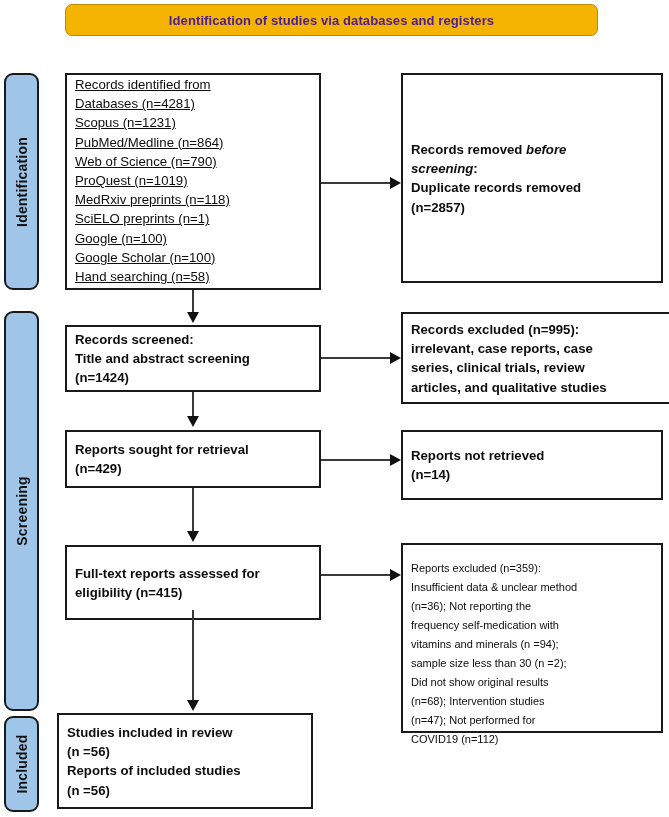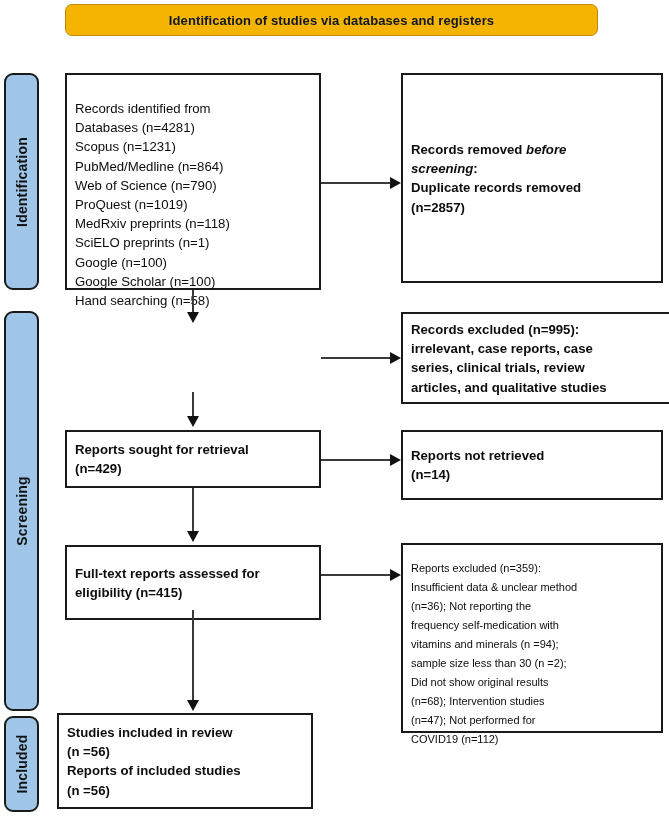--- a/index.html
+++ b/index.html
@@ -30,21 +30,21 @@
     border: 1px solid #c08b00;
     border-radius: 7px;
     display: flex;
     align-items: center;
     justify-content: center;
     box-sizing: border-box;
   }
   .banner-text {
     font-size: 13px;
     font-weight: bold;
-    color: #0f172a;
+    color: #4c1d95;
     letter-spacing: 0.1px;
     text-align: center;
   }
 
   
   .stage {
     position: absolute;
     left: 4px;
     width: 35px;
     background: #9fc5e8;
@@ -129,21 +129,21 @@
     <span class="stage-text">Identification</span>
   </div>
   <div class="stage" style="top:311px; height:400px;">
     <span class="stage-text">Screening</span>
   </div>
   <div class="stage" style="top:716px; height:96px;">
     <span class="stage-text">Included</span>
   </div>
 
   <div class="box" style="left:65px; top:73px; width:256px; height:217px;">
-    <div class="box-text vtop" style="top:24px;">Records identified from
+    <div class="box-text vtop" style="top:0;text-decoration:underline;">Records identified from
 Databases (n=4281)
 Scopus (n=1231)
 PubMed/Medline (n=864)
 Web of Science (n=790)
 ProQuest (n=1019)
 MedRxiv preprints (n=118)
 SciELO preprints (n=1)
 Google (n=100)
 Google Scholar (n=100)
 Hand searching (n=58)</div>
@@ -152,20 +152,25 @@
   <div class="box" style="left:401px; top:73px; width:262px; height:210px;">
     <div class="box-text vcenter"><span>Records removed </span><span class="ital">before</span><br><span class="ital">screening</span><span>:</span><br><span>Duplicate records removed</span><br><span>(n=2857)</span></div>
   </div>
 
   <div class="hline" style="left:321px; top:182px; width:70px;"></div>
   <div class="arrow-right" style="left:390px; top:177px;"></div>
 
   <div class="vline" style="left:192px; top:290px; height:29px;"></div>
   <div class="arrow-down" style="left:187px; top:312px;"></div>
 
+  <div class="box" style="left:65px; top:325px; width:256px; height:67px;">
+    <div class="box-text vcenter">Records screened:
+Title and abstract screening
+(n=1424)</div>
+  </div>
 
   <div class="box" style="left:401px; top:312px; width:286px; height:92px;">
     <div class="box-text vcenter">Records excluded (n=995):
 irrelevant, case reports, case
 series, clinical trials, review
 articles, and qualitative studies</div>
   </div>
 
   <div class="hline" style="left:321px; top:357px; width:70px;"></div>
   <div class="arrow-right" style="left:390px; top:352px;"></div>

